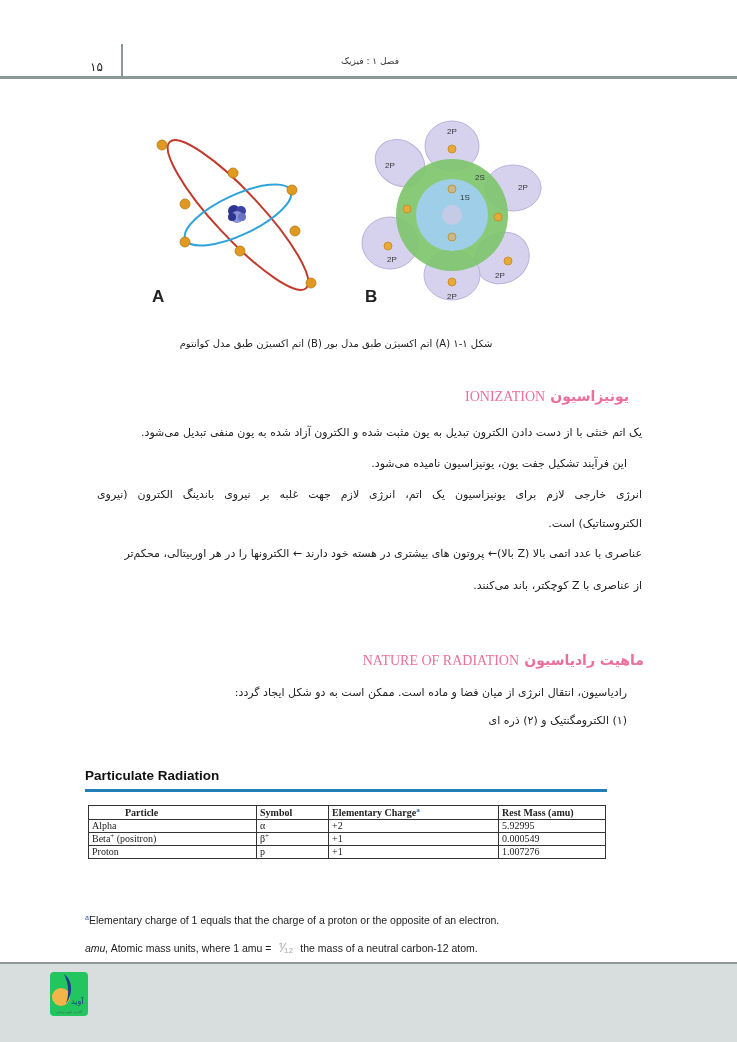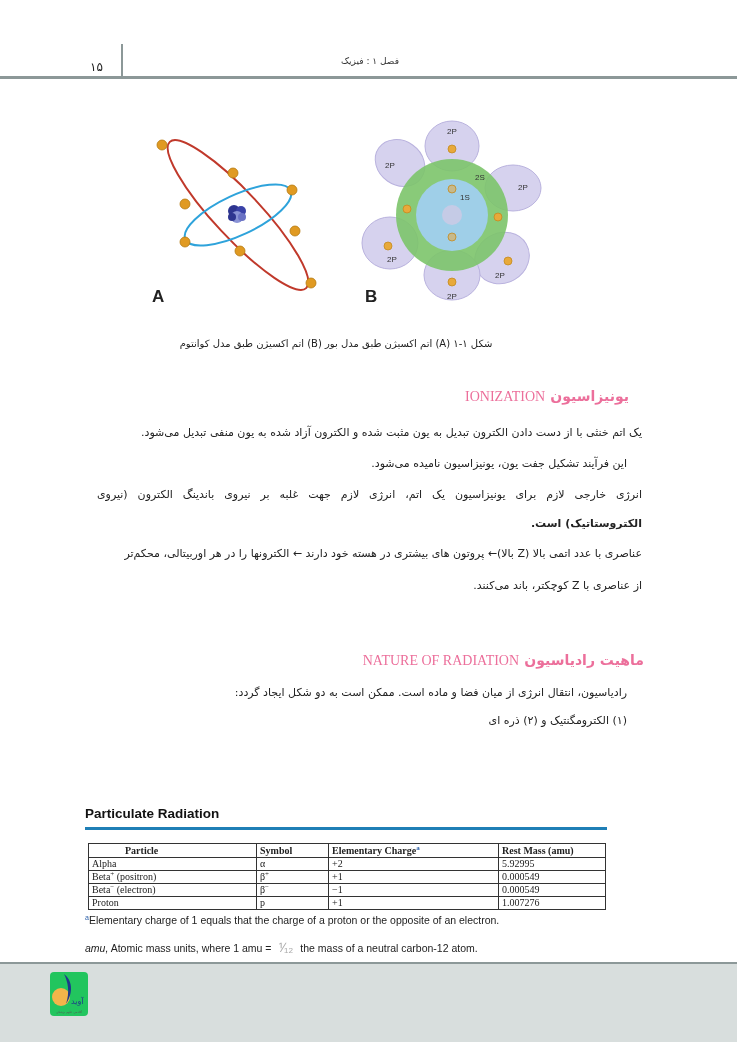--- a/index.html
+++ b/index.html
@@ -18,21 +18,21 @@
   .figure { position: absolute; left: 140px; top: 118px; width: 420px; height: 195px; }
   .caption { position: absolute; left: 150px; top: 338px; width: 372px; text-align: center; direction: rtl; font-size: 10px; color: #222; }
 
   .section-title { position: absolute; direction: rtl; color: #ec6f9b; white-space: nowrap; }
   .section-title .fa { font-weight: bold; font-size: 14px; }
   .section-title .en { font-family: "Liberation Serif", serif; font-size: 14px; margin-left: 10px; }
 
   .para { position: absolute; right: 95px; direction: rtl; text-align: right; font-size: 11px; color: #222; white-space: nowrap; }
   .para.justify { text-align: justify; text-align-last: justify; white-space: normal; }
 
-  .table-section { position: absolute; left: 85px; top: 768px; width: 522px; margin-top: 38px; }
+  .table-section { position: absolute; left: 85px; top: 768px; width: 522px; }
   .table-title { font-family: "Liberation Sans", sans-serif; font-weight: bold; font-size: 13.5px; color: #111; margin: 0; height: 18px; }
   .table-bar { height: 3px; background: #1f7fb6; margin-top: 3px; }
   table.particles { border-collapse: collapse; width: 518px; margin-top: 13px; margin-left: 3px; font-family: "Liberation Serif", serif; font-size: 10px; color: #222; }
   table.particles th, table.particles td { border: 1px solid #333; padding: 0 3px; height: 12px; line-height: 12px; text-align: left; }
   table.particles th { font-weight: bold; height: 13px; }
   table.particles th:nth-child(1) { width: 128px; padding-left: 36px; }
   table.particles th:nth-child(2) { width: 65px; }
   table.particles th:nth-child(3) { width: 163px; }
   sup { font-size: 7px; line-height: 0; }
   sup.blue { color: #2b5fa8; }
@@ -116,21 +116,21 @@
 </div>
 <div class="caption">شکل ۱-۱ (A) اتم اکسیژن طبق مدل بور (B) اتم اکسیژن طبق مدل کوانتوم</div>
 
 <div class="section-title" style="right:108px; top:386px;">
   <span class="fa">یونیزاسیون</span>
   <span class="en">IONIZATION</span>
 </div>
 <div class="para" style="top:426px;">یک اتم خنثی با از دست دادن الکترون تبدیل به یون مثبت شده و الکترون آزاد شده به یون منفی تبدیل می‌شود.</div>
 <div class="para" style="top:457px; right:110px;">این فرآیند تشکیل جفت یون، یونیزاسیون نامیده می‌شود.</div>
 <div class="para justify" style="top:488px; right:95px; width:545px;">انرژی خارجی لازم برای یونیزاسیون یک اتم، انرژی لازم جهت غلبه بر نیروی باندینگ الکترون (نیروی</div>
-<div class="para" style="top:517px;font-weight:bold;">الکتروستاتیک) است.</div>
+<div class="para" style="top:517px;">الکتروستاتیک) است.</div>
 <div class="para" style="top:547px;">عناصری با عدد اتمی بالا (Z بالا)← پروتون های بیشتری در هسته خود دارند ← الکترونها را در هر اوربیتالی، محکم‌تر</div>
 <div class="para" style="top:579px;">از عناصری با Z کوچکتر، باند می‌کنند.</div>
 
 <div class="section-title" style="right:93px; top:650px;">
   <span class="fa">ماهیت رادیاسیون</span>
   <span class="en" style="margin-left:2px;">NATURE OF RADIATION</span>
 </div>
 <div class="para" style="top:686px; right:110px;">رادیاسیون، انتقال انرژی از میان فضا و ماده است. ممکن است به دو شکل ایجاد گردد:</div>
 <div class="para" style="top:714px; right:110px;">(۱)  الکترومگنتیک  و  (۲) ذره ای</div>
 
@@ -153,26 +153,20 @@
           <td><span>+2</span></td>
           <td><span>5.92995</span></td>
         </tr>
         <tr>
           <td><span>Beta</span><sup>+</sup><span> (positron)</span></td>
           <td><span>β</span><sup>+</sup></td>
           <td><span>+1</span></td>
           <td><span>0.000549</span></td>
         </tr>
         <tr>
-          <td><span>Beta</span><sup>−</sup><span> (electron)</span></td>
-          <td><span>β</span><sup>−</sup></td>
-          <td><span>−1</span></td>
-          <td><span>0.000549</span></td>
-        </tr>
-        <tr>
           <td><span>Proton</span><sup></sup><span></span></td>
           <td><span>p</span><sup></sup></td>
           <td><span>+1</span></td>
           <td><span>1.007276</span></td>
         </tr>
       </tbody>
   </table>
 </div>
 
 <div class="footnote" style="top:914px;"><sup class="blue">a</sup><span>Elementary charge of 1 equals that the charge of a proton or the opposite of an electron.</span></div>

